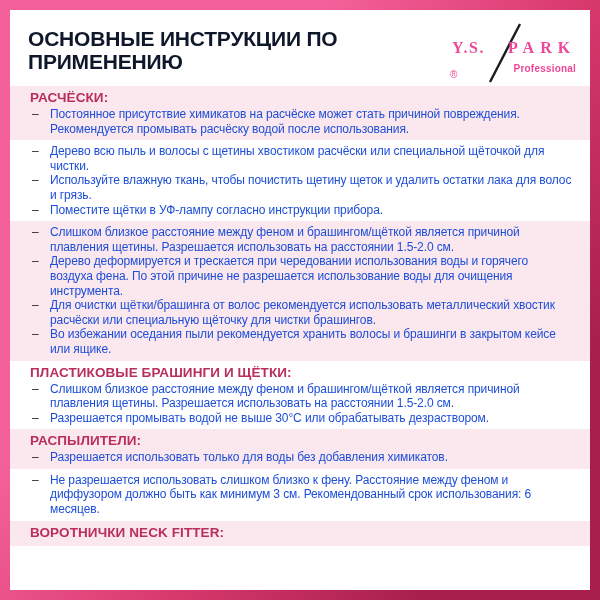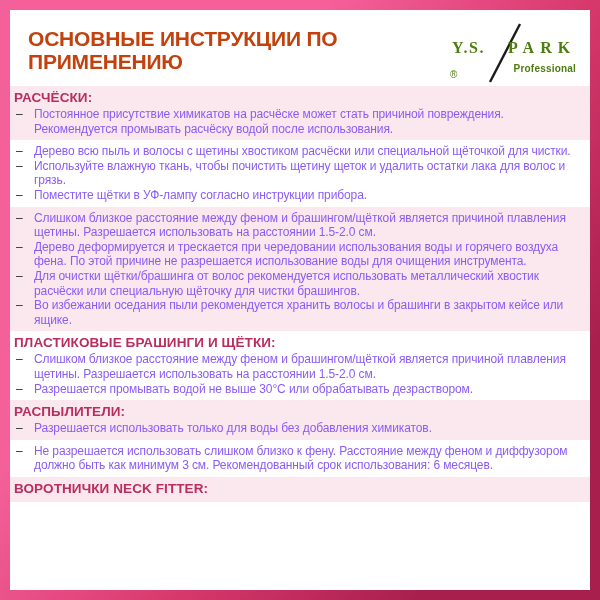--- a/index.html
+++ b/index.html
@@ -23,31 +23,31 @@
   .header {
     position: relative;
     padding: 17px 18px 13px 18px;
     background: #ffffff;
   }
   .title {
     font-size: 21px;
     font-weight: 700;
     line-height: 23px;
     letter-spacing: -0.2px;
-    color: #c2410c;
+    color: #0f172a;
     max-width: 420px;
   }
   .title span { display: block; }
   
   .logo {
     position: absolute;
     top: 12px; right: 14px;
     width: 126px; height: 62px;
     font-family: "Liberation Serif", "DejaVu Serif", serif;
-    color: #4d7c0f;
+    color: #ec4899;
   }
   .logo .ys {
     position: absolute; left: 2px; top: 17px;
     font-size: 16px; font-weight: 700; letter-spacing: 1.5px;
   }
   .logo .slash-svg { position: absolute; left: 0; top: 0; }
   .logo .park {
     position: absolute; left: 58px; top: 17px;
     font-size: 16px; font-weight: 700; letter-spacing: 6px;
   }
@@ -56,41 +56,41 @@
     font-size: 10px; font-weight: 700; 
     font-family: "Liberation Sans", sans-serif;
     letter-spacing: 0.2px;
   }
   .logo .reg {
     position: absolute; left: 0px; top: 47px;
     font-size: 10px; font-family: "Liberation Sans", sans-serif;
   }
   
   .sections { width: 100%; }
-  .sec { padding: 4px 16px 4px 4px; background: #ffffff; }
+  .sec { padding: 4px 16px 4px 20px; background: #ffffff; }
   .sec.pink { background: var(--band-pink); }
   .sec-h {
     font-size: 13.5px;
     font-weight: 700;
     line-height: 16px;
     letter-spacing: 0.1px;
     color: var(--accent);
     margin-bottom: 1px;
   }
   .bullet { display: flex; align-items: flex-start; }
   .dash {
     flex: 0 0 20px;
     font-size: 12px; line-height: 14.6px;
     color: #2b2b2b;
     padding-left: 2px;
   }
   .btxt {
     flex: 1;
     font-size: 12px; line-height: 14.6px;
-    color: #8b5cf6;
+    color: #1d4ed8;
     letter-spacing: -0.1px;
   }
 </style>
 </head>
 <body>
 
 <div class="frame">
   <div class="sheet">
 
     <div class="header">

